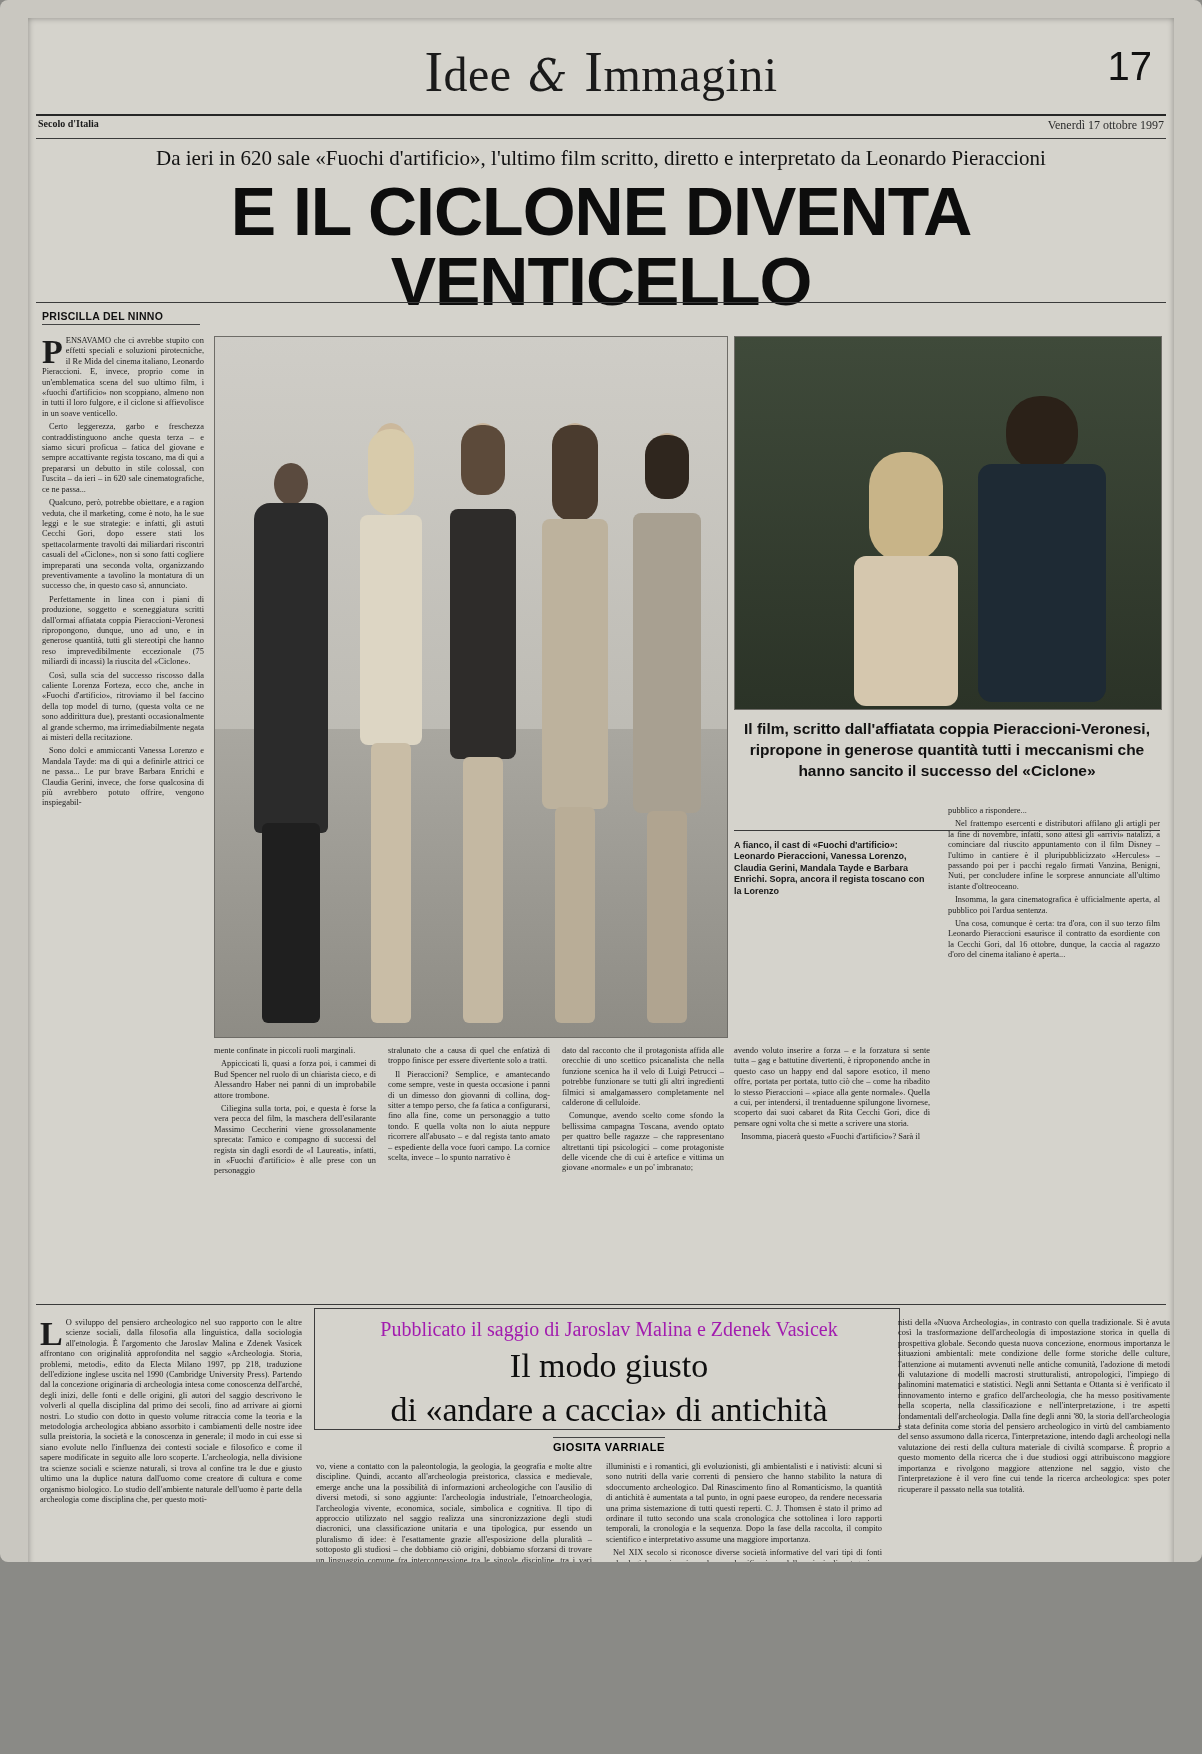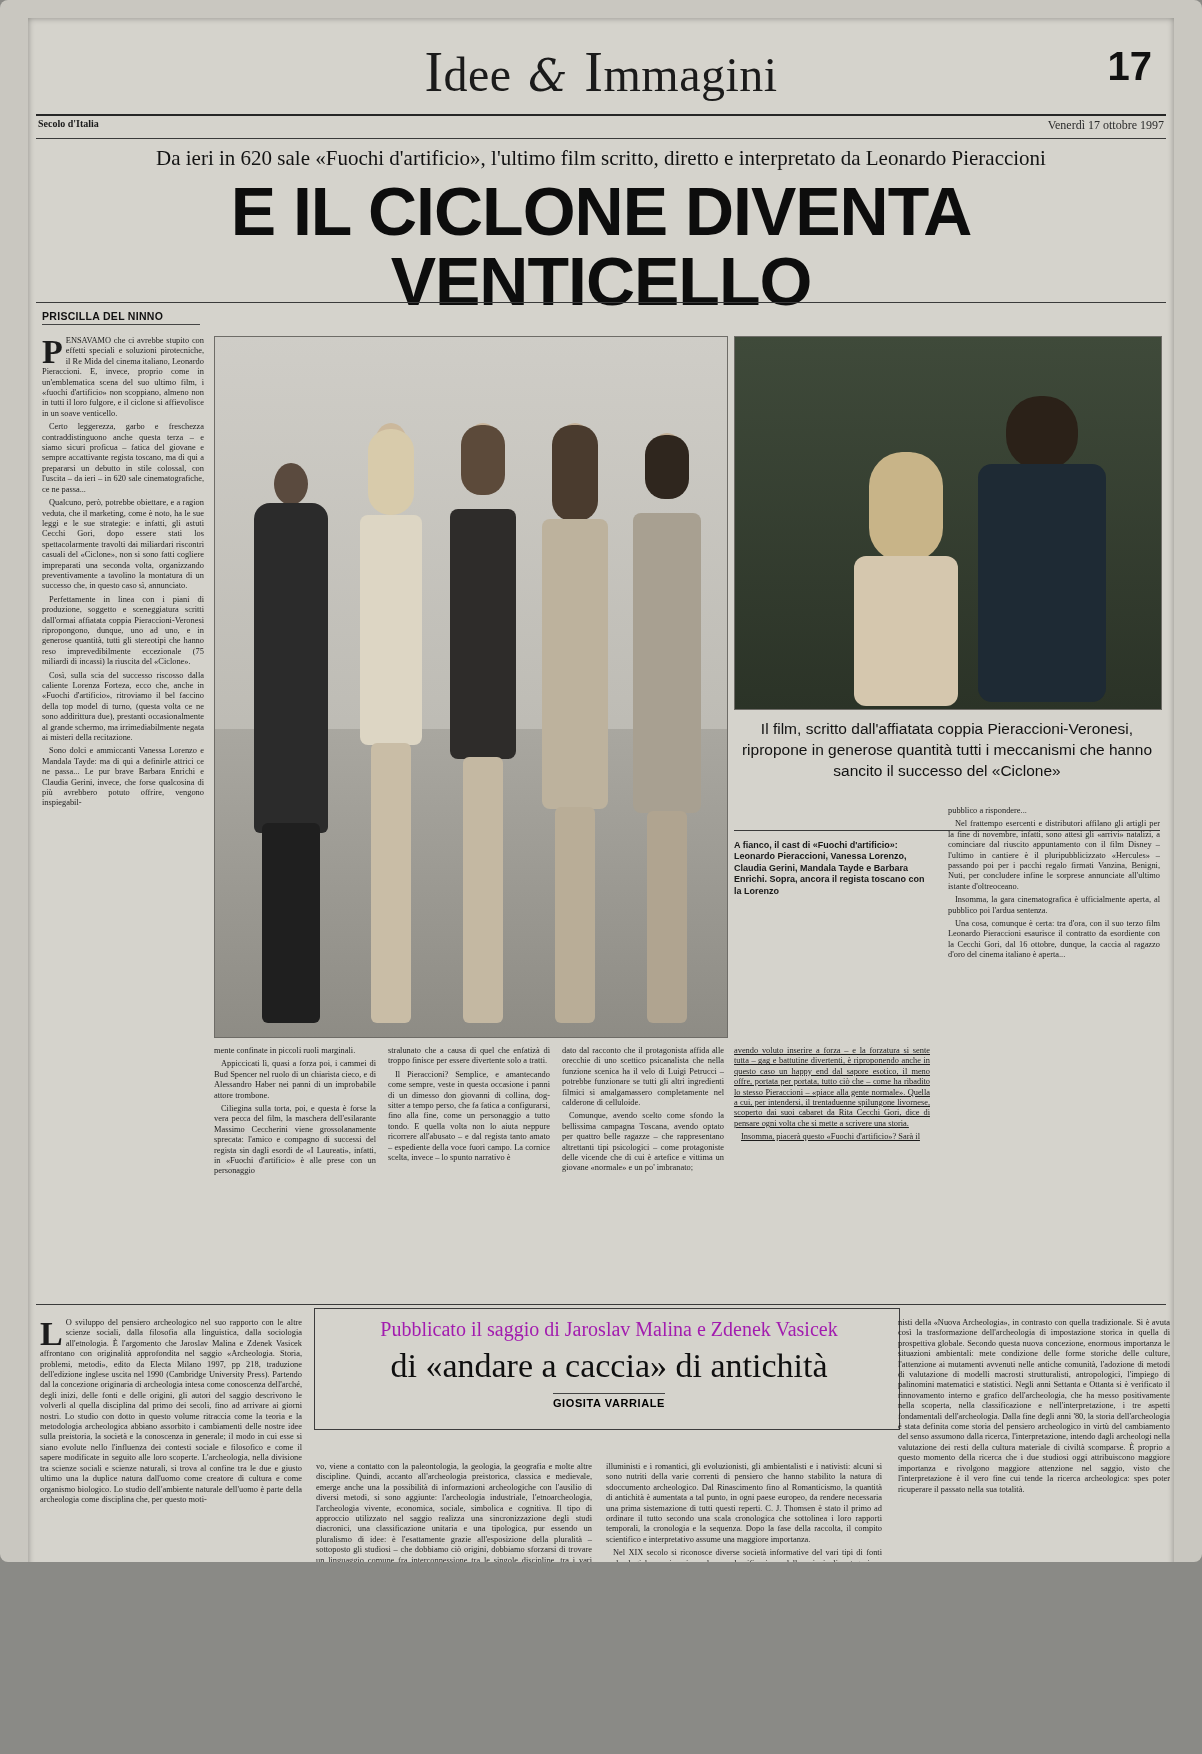--- a/index.html
+++ b/index.html
@@ -48,21 +48,21 @@
     padding: 0 4px;
   }
   .masthead .title .drop {
     font-size: 56px;
   }
   .pagenum {
     position: absolute;
     right: 22px;
     top: 26px;
     font-size: 40px;
-    font-weight: bold;
+    font-weight: normal;
     font-family: "Liberation Sans", sans-serif;
     color: #111;
   }
   .rule-main {
     position: absolute;
     left: 8px; right: 8px;
     top: 96px;
     border-top: 2px solid #262626;
   }
   .strapline {
@@ -183,21 +183,21 @@
   }
   .fig .head {
     position: absolute; left: 50%; transform: translateX(-50%);
     border-radius: 50%;
   }
   .fig .body { position: absolute; left: 50%; transform: translateX(-50%); }
   .caption-box {
     position: absolute;
     text-align: center;
     font-family: "Liberation Sans", sans-serif;
-    font-weight: normal;
+    font-weight: bold;
     color: #121212;
   }
   .cap-main {
     font-size: 15.5px;
     line-height: 21px;
   }
   .cap-small {
     font-size: 9px;
     line-height: 11.4px;
     text-align: left;
@@ -358,31 +358,32 @@
       <p>Ciliegina sulla torta, poi, e questa è forse la vera pecca del film, la maschera dell'esilarante Massimo Ceccherini viene grossolanamente sprecata: l'amico e compagno di successi del regista sin dagli esordi de «I Laureati», infatti, in «Fuochi d'artificio» è alle prese con un personaggio</p>
     </div>
     <div class="col" style="left:360px; top:1028px; width:162px; height:196px;">
       <p class="first">stralunato che a causa di quel che enfatizà di troppo finisce per essere divertente solo a tratti.</p>
       <p>Il Pieraccioni? Semplice, e amantecando come sempre, veste in questa occasione i panni di un dimesso don giovanni di collina, dog-sitter a tempo perso, che fa fatica a configurarsi, fino alla fine, come un personaggio a tutto tondo. E quella volta non lo aiuta neppure ricorrere all'abusato – e dal regista tanto amato – espediente della voce fuori campo. La cornice scelta, invece – lo spunto narrativo è</p>
     </div>
     <div class="col" style="left:534px; top:1028px; width:162px; height:196px;">
       <p class="first">dato dal racconto che il protagonista affida alle orecchie di uno scettico psicanalista che nella funzione scenica ha il velo di Luigi Petrucci – potrebbe funzionare se tutti gli altri ingredienti filmici si amalgamassero completamente nel calderone di celluloide.</p>
       <p>Comunque, avendo scelto come sfondo la bellissima campagna Toscana, avendo optato per quattro belle ragazze – che rappresentano altrettanti tipi psicologici – come protagoniste delle vicende che di cui è artefice e vittima un giovane «normale» e un po' imbranato;</p>
     </div>
-    <div class="col" style="left:706px; top:1028px; width:196px; height:196px;text-decoration:underline;">
+    <div class="col" style="left:706px; top:1028px; width:196px; height:196px;">
       <p class="first">avendo voluto inserire a forza – e la forzatura si sente tutta – gag e battutine divertenti, è riproponendo anche in questo caso un happy end dal sapore esotico, il meno offre, portata per portata, tutto ciò che – come ha ribadito lo stesso Pieraccioni – «piace alla gente normale». Quella a cui, per intendersi, il trentaduenne spilungone livornese, scoperto dai suoi cabaret da Rita Cecchi Gori, dice di pensare ogni volta che si mette a scrivere una storia.</p>
       <p>Insomma, piacerà questo «Fuochi d'artificio»? Sarà il</p>
     </div>
 
     <div class="hr-seg" style="left:8px; top:1286px; right:8px;"></div>
 
     <div class="lower-wrap">
       <div class="box-border" style="left:278px; top:-4px; width:584px; height:120px;"></div>
       <div class="lower-head-box">
         <div class="lower-kicker">Pubblicato il saggio di Jaroslav Malina e Zdenek Vasicek</div>
+        <div class="lower-title">Il modo giusto</div>
         <div class="lower-title">di «andare a caccia» di antichità</div>
         <div class="lower-byline">GIOSITA VARRIALE</div>
       </div>
 
       <div class="col dropcap" style="left:4px; top:6px; width:262px; height:420px;">
         <p class="first">LO sviluppo del pensiero archeologico nel suo rapporto con le altre scienze sociali, dalla filosofia alla linguistica, dalla sociologia all'etnologia. È l'argomento che Jaroslav Malina e Zdenek Vasicek affrontano con originalità approfondita nel saggio «Archeologia. Storia, problemi, metodi», edito da Electa Milano 1997, pp 218, traduzione dell'edizione inglese uscita nel 1990 (Cambridge University Press). Partendo dal la concezione originaria di archeologia intesa come conoscenza dell'arché, degli inizi, delle fonti e delle origini, gli autori del saggio descrivono le volverli al quella disciplina dal primo dei secoli, fino ad arrivare ai giorni nostri. Lo studio con dotto in questo volume ritraccia come la teoria e la metodologia archeologica abbiano assorbito i cambiamenti delle nostre idee sulla preistoria, la società e la conoscenza in generale; il modo in cui esse si siano evolute nello l'influenza dei contesti sociale e filosofico e come il sapere modificate in seguito alle loro scoperte. L'archeologia, nella divisione tra scienze sociali e scienze naturali, si trova al confine tra le due e giusto ultimo una la duplice natura dall'uomo come creatore di cultura e come organismo biologico. Lo studio dell'ambiente naturale dell'uomo è parte della archeologia come disciplina che, per questo moti-</p>
       </div>
       <div class="col" style="left:280px; top:150px; width:276px; height:280px;">
         <p class="first">vo, viene a contatto con la paleontologia, la geologia, la geografia e molte altre discipline. Quindi, accanto all'archeologia preistorica, classica e medievale, emerge anche una la possibilità di informazioni archeologiche con l'ausilio di diversi metodi, si sono aggiunte: l'archeologia industriale, l'etnoarcheologia, l'archeologia vivente, economica, sociale, simbolica e cognitiva. Il tipo di approccio utilizzato nel saggio realizza una sincronizzazione degli studi diacronici, una classificazione unitaria e una tipologica, pur essendo un pluralismo di idee: è l'esattamente grazie all'esposizione della pluralità – sottoposto gli studiosi – che dobbiamo ciò origini, dobbiamo sforzarsi di trovare un linguaggio comune fra interconnessione tra le singole discipline, tra i vari orientamenti e approcci. L'integrazione è il linguaggio del dialogo. L'archeologia del futuro è un'archeologia di dialogo significativo.</p>
         <p>I veri artefici dell'inizio della storia dell'archeologia sono stati gli artisti del Rinascimento, i collezionisti, gli antiquari, gli</p>

